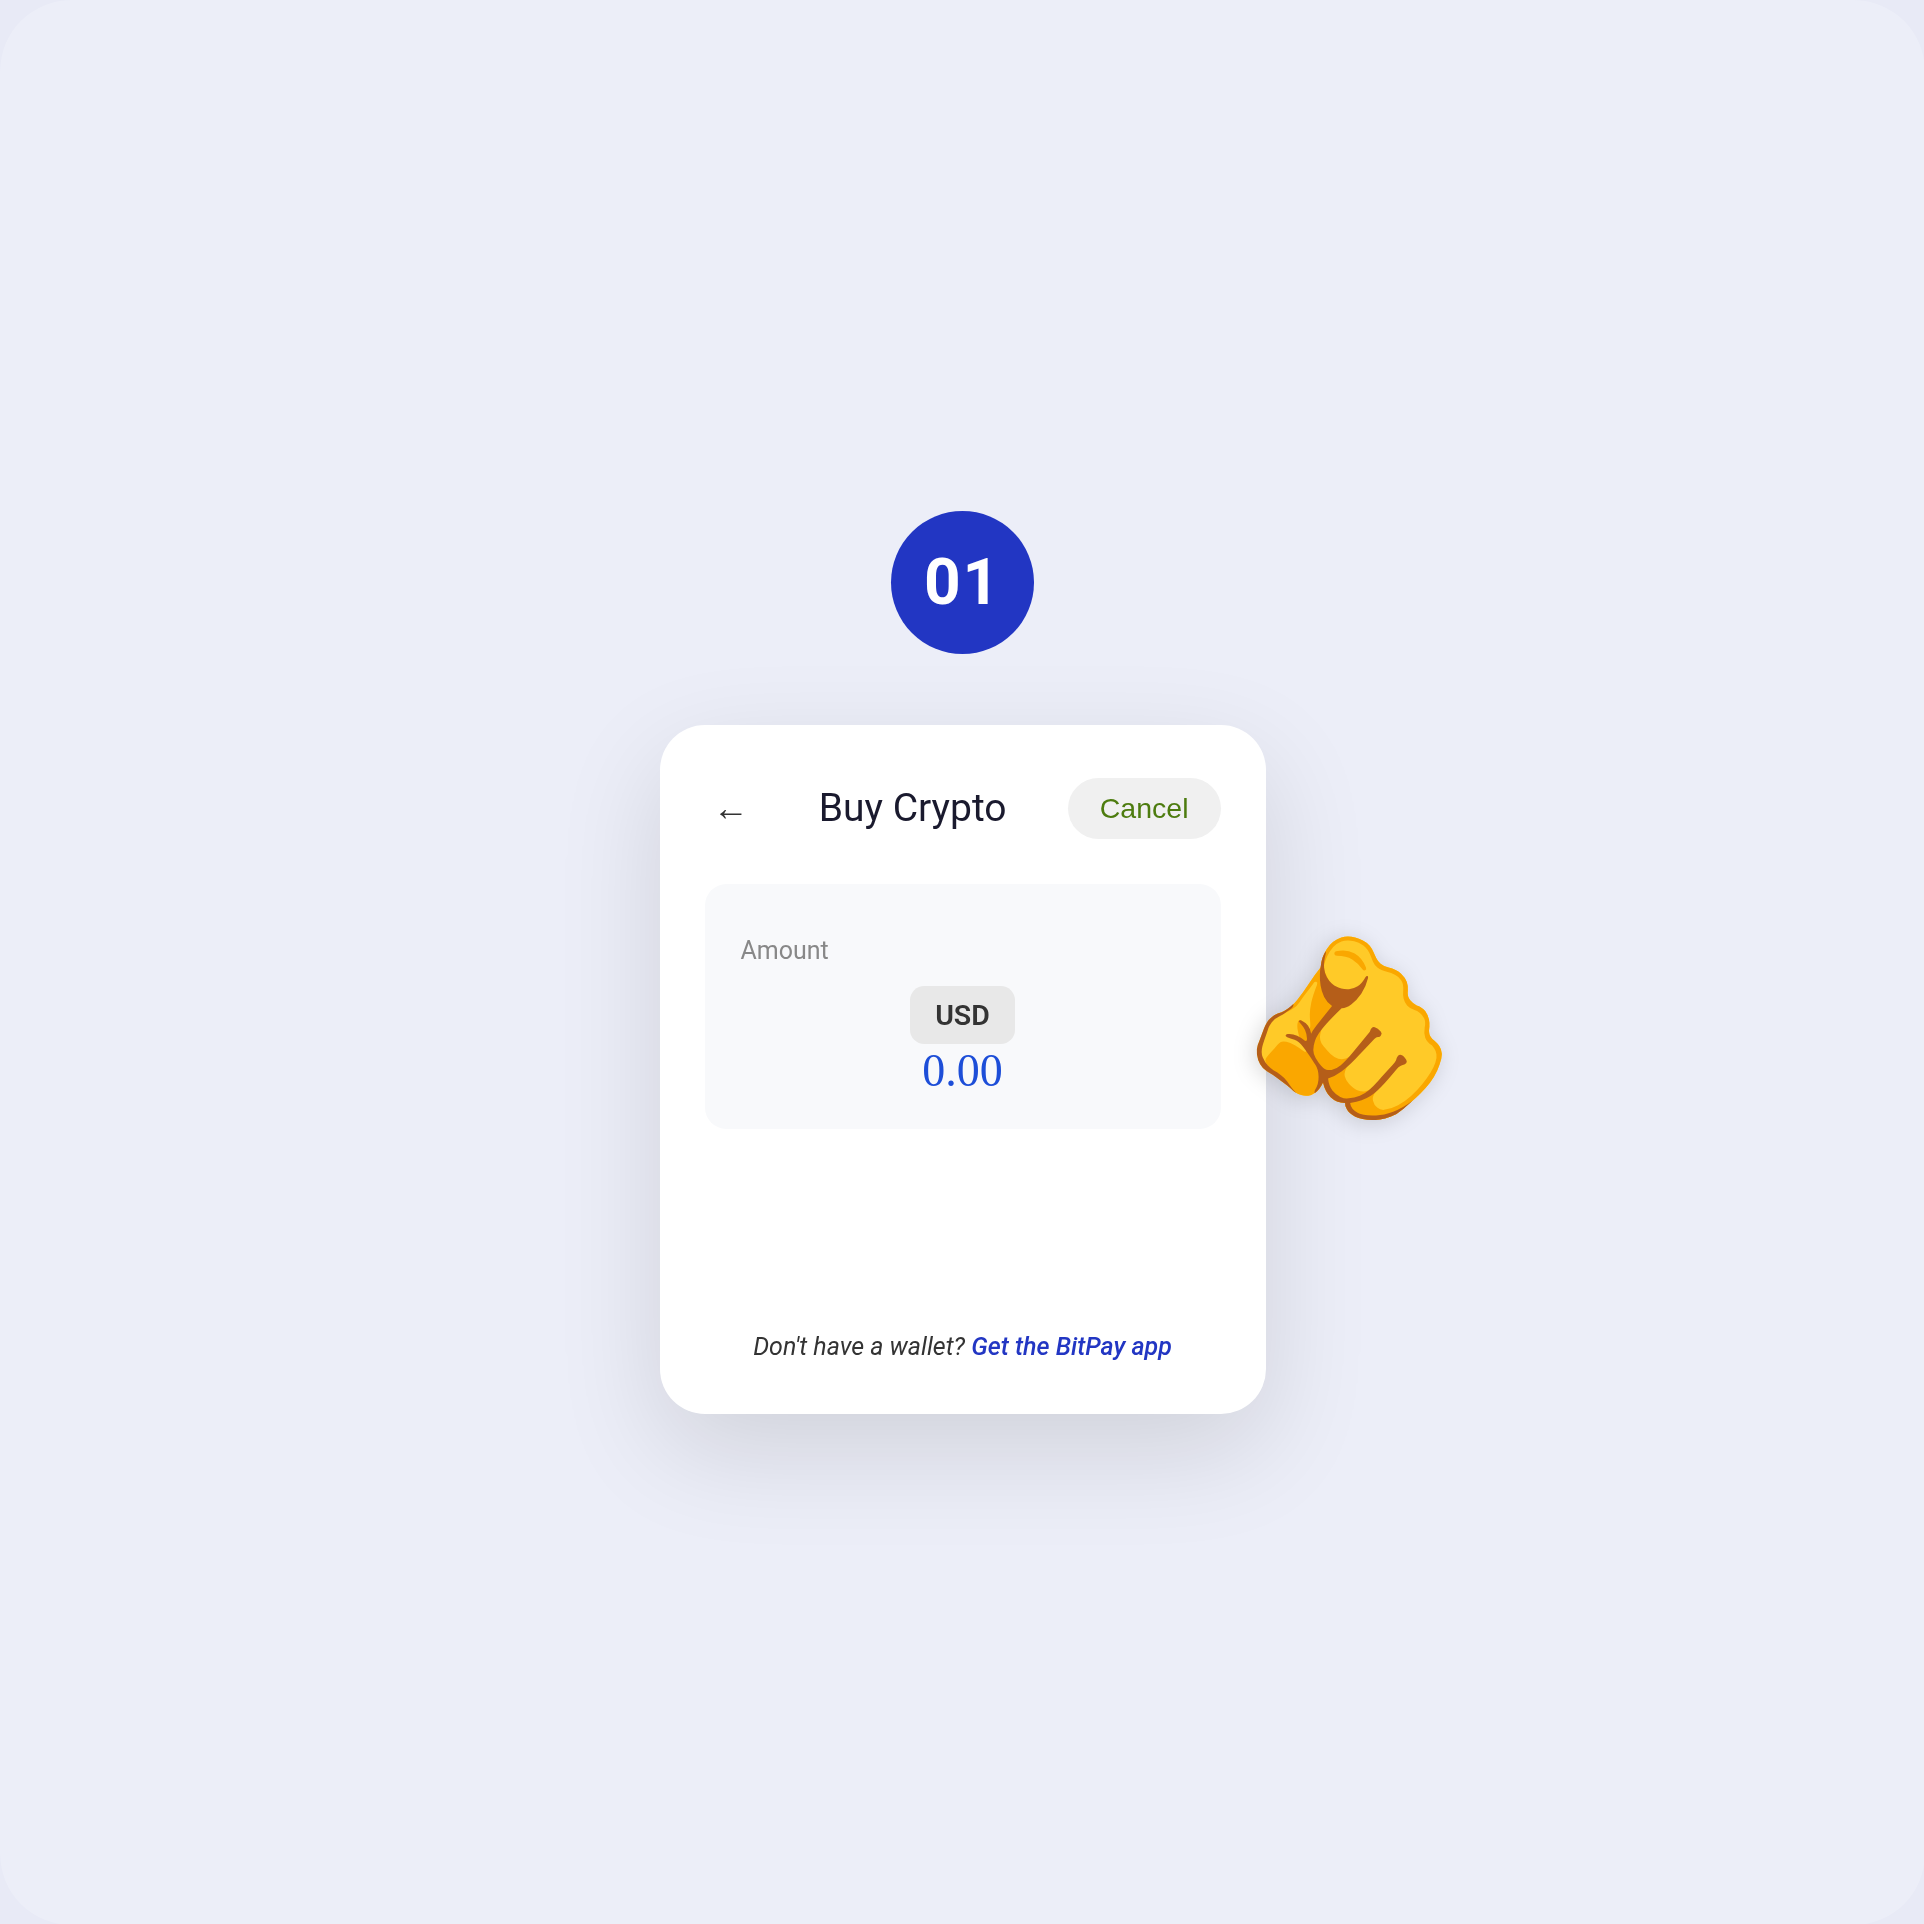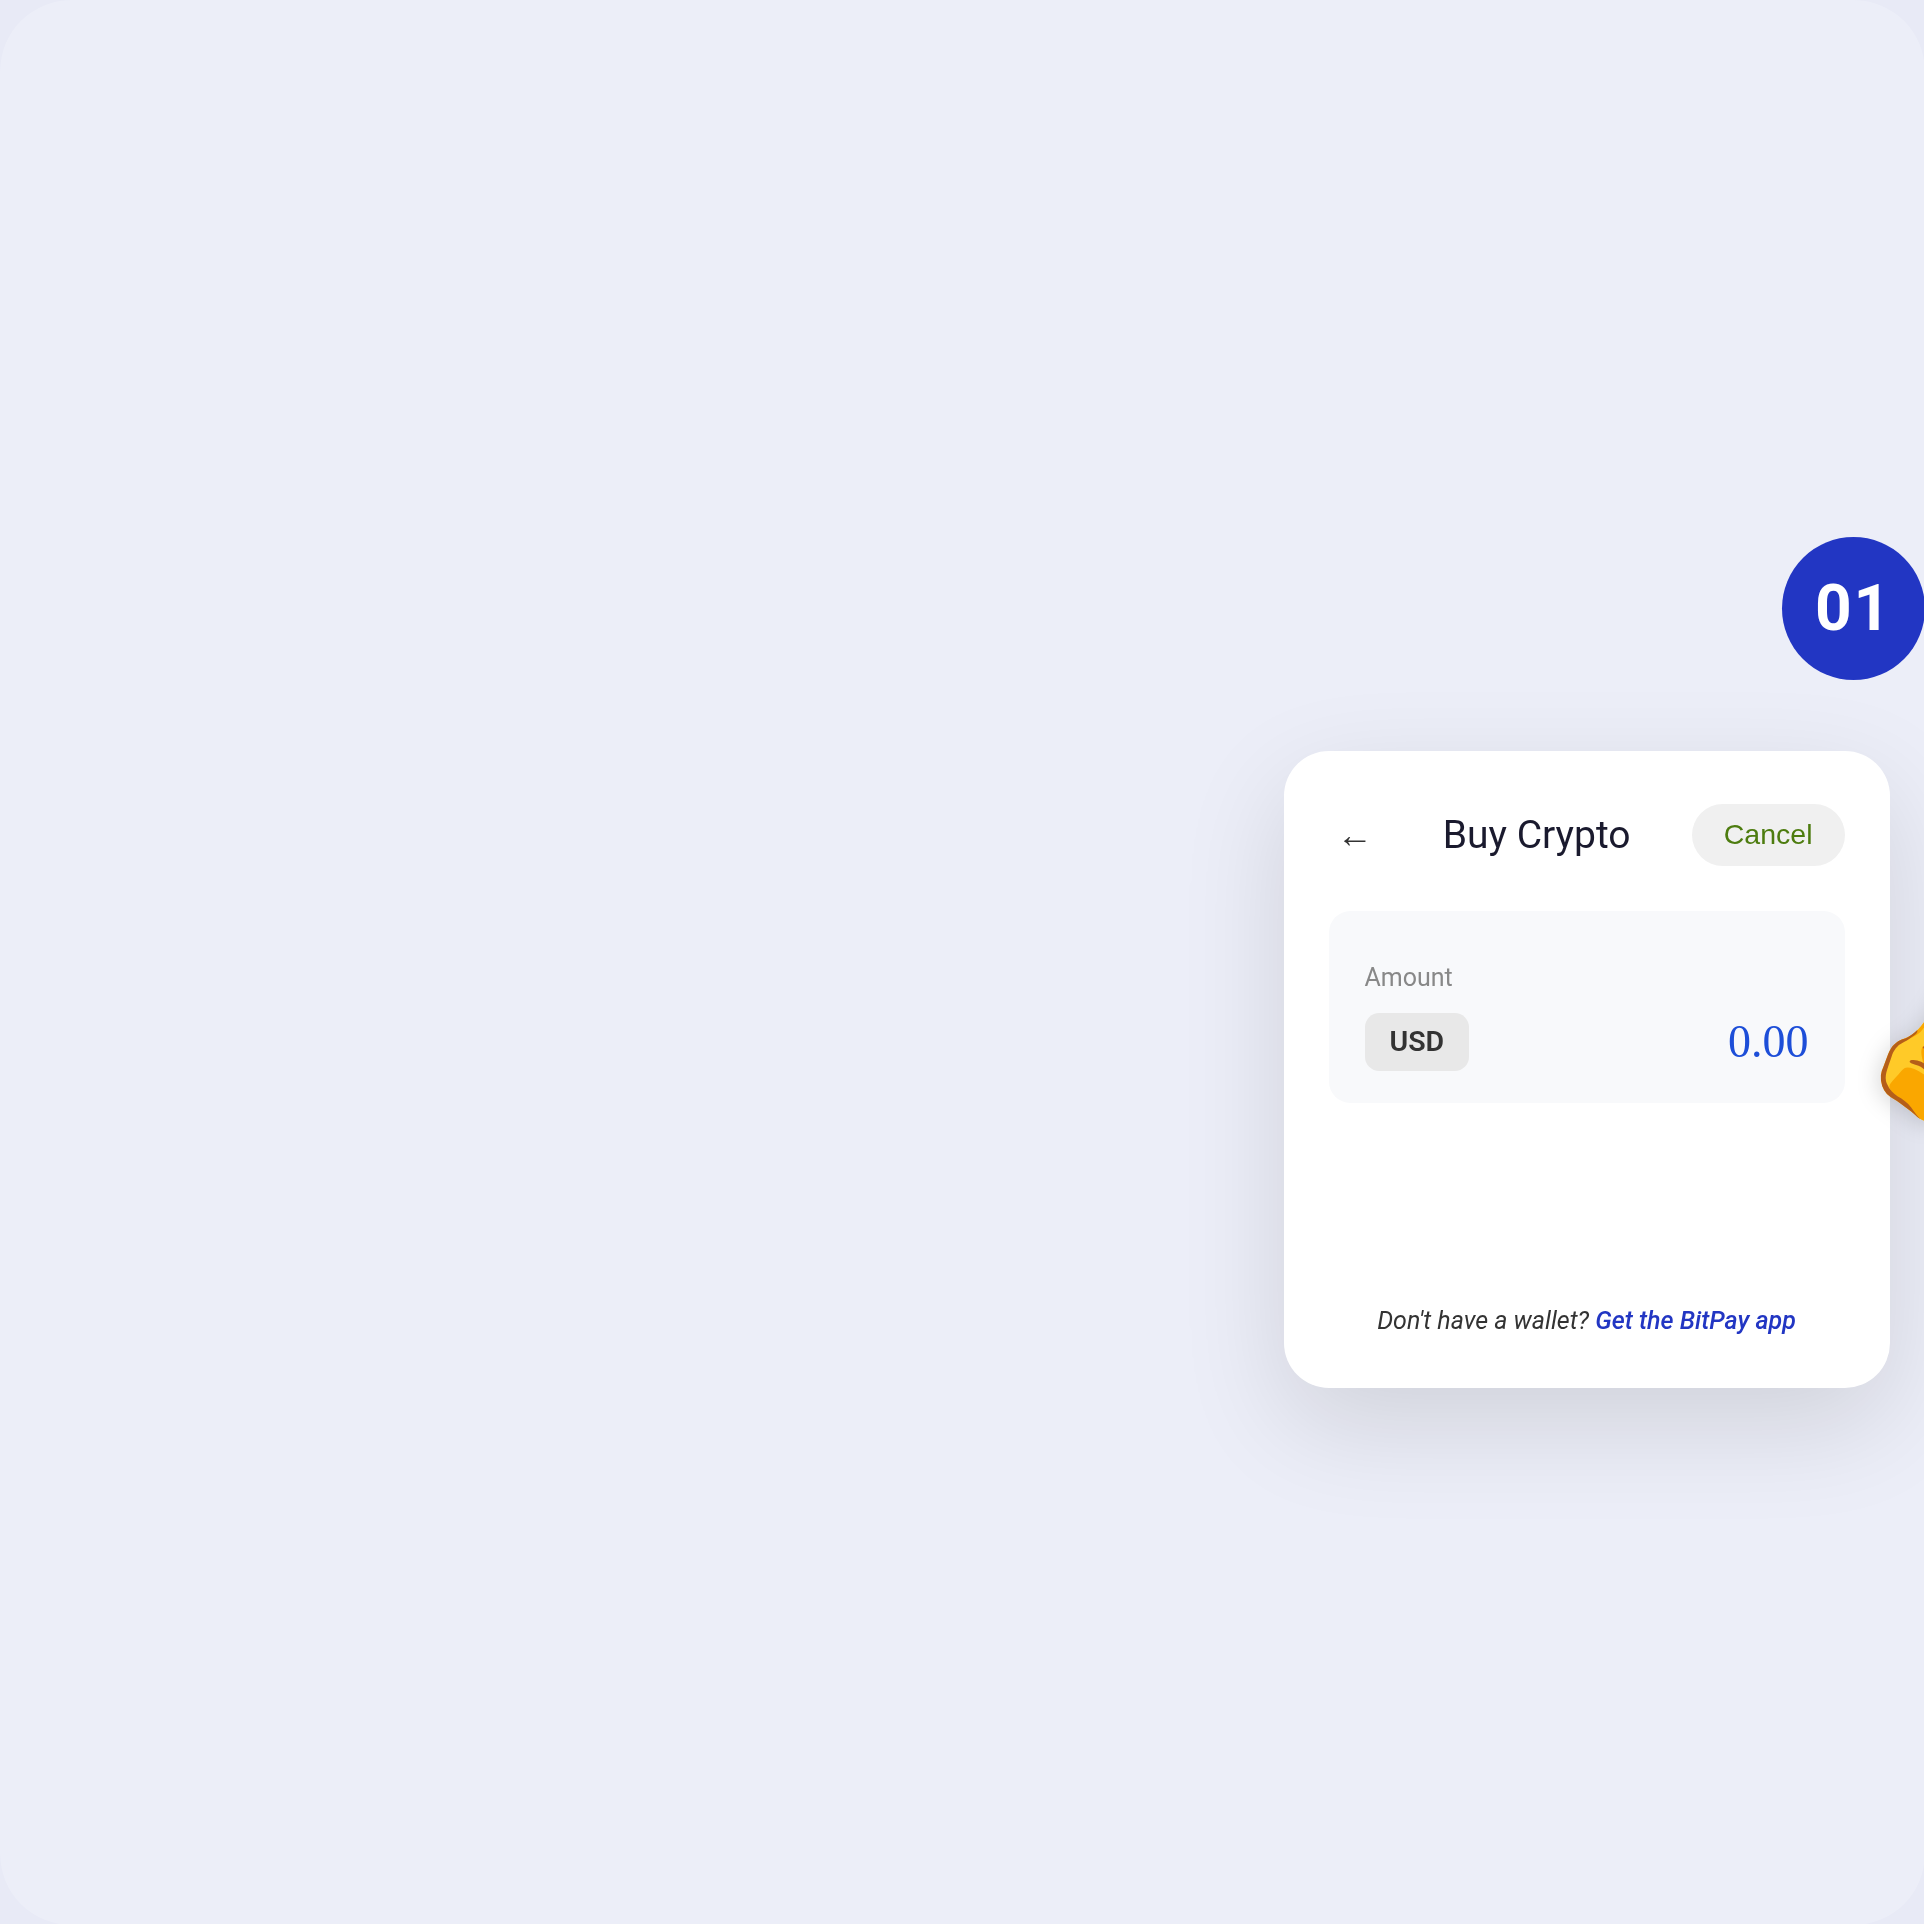--- a/index.html
+++ b/index.html
@@ -20,21 +20,21 @@
       overflow: hidden;
     }
 
     .page-wrapper {
       width: 100%;
       height: 100%;
       background: #eceef8;
       border-radius: 71px;
       display: flex;
       flex-direction: column;
-      align-items: flex-end;
+      align-items: center;
       justify-content: center;
       position: relative;
     }
 
     .step-badge {
       width: 143px;
       height: 143px;
       background: #2236c3;
       border-radius: 50%;
       display: flex;
@@ -121,20 +121,21 @@
       color: #888;
       margin-bottom: 21.4px;
       font-weight: 400;
       margin-top: 20px;
     }
 
     .amount-row {
       display: flex;
       align-items: center;
       justify-content: space-between;
+      flex-direction: column;
     }
 
     .currency-badge {
       background: #e8e8e8;
       border-radius: 14.3px;
       padding: 12.5px 25px;
       font-size: 28.5px;
       font-weight: 600;
       color: #333;
     }

